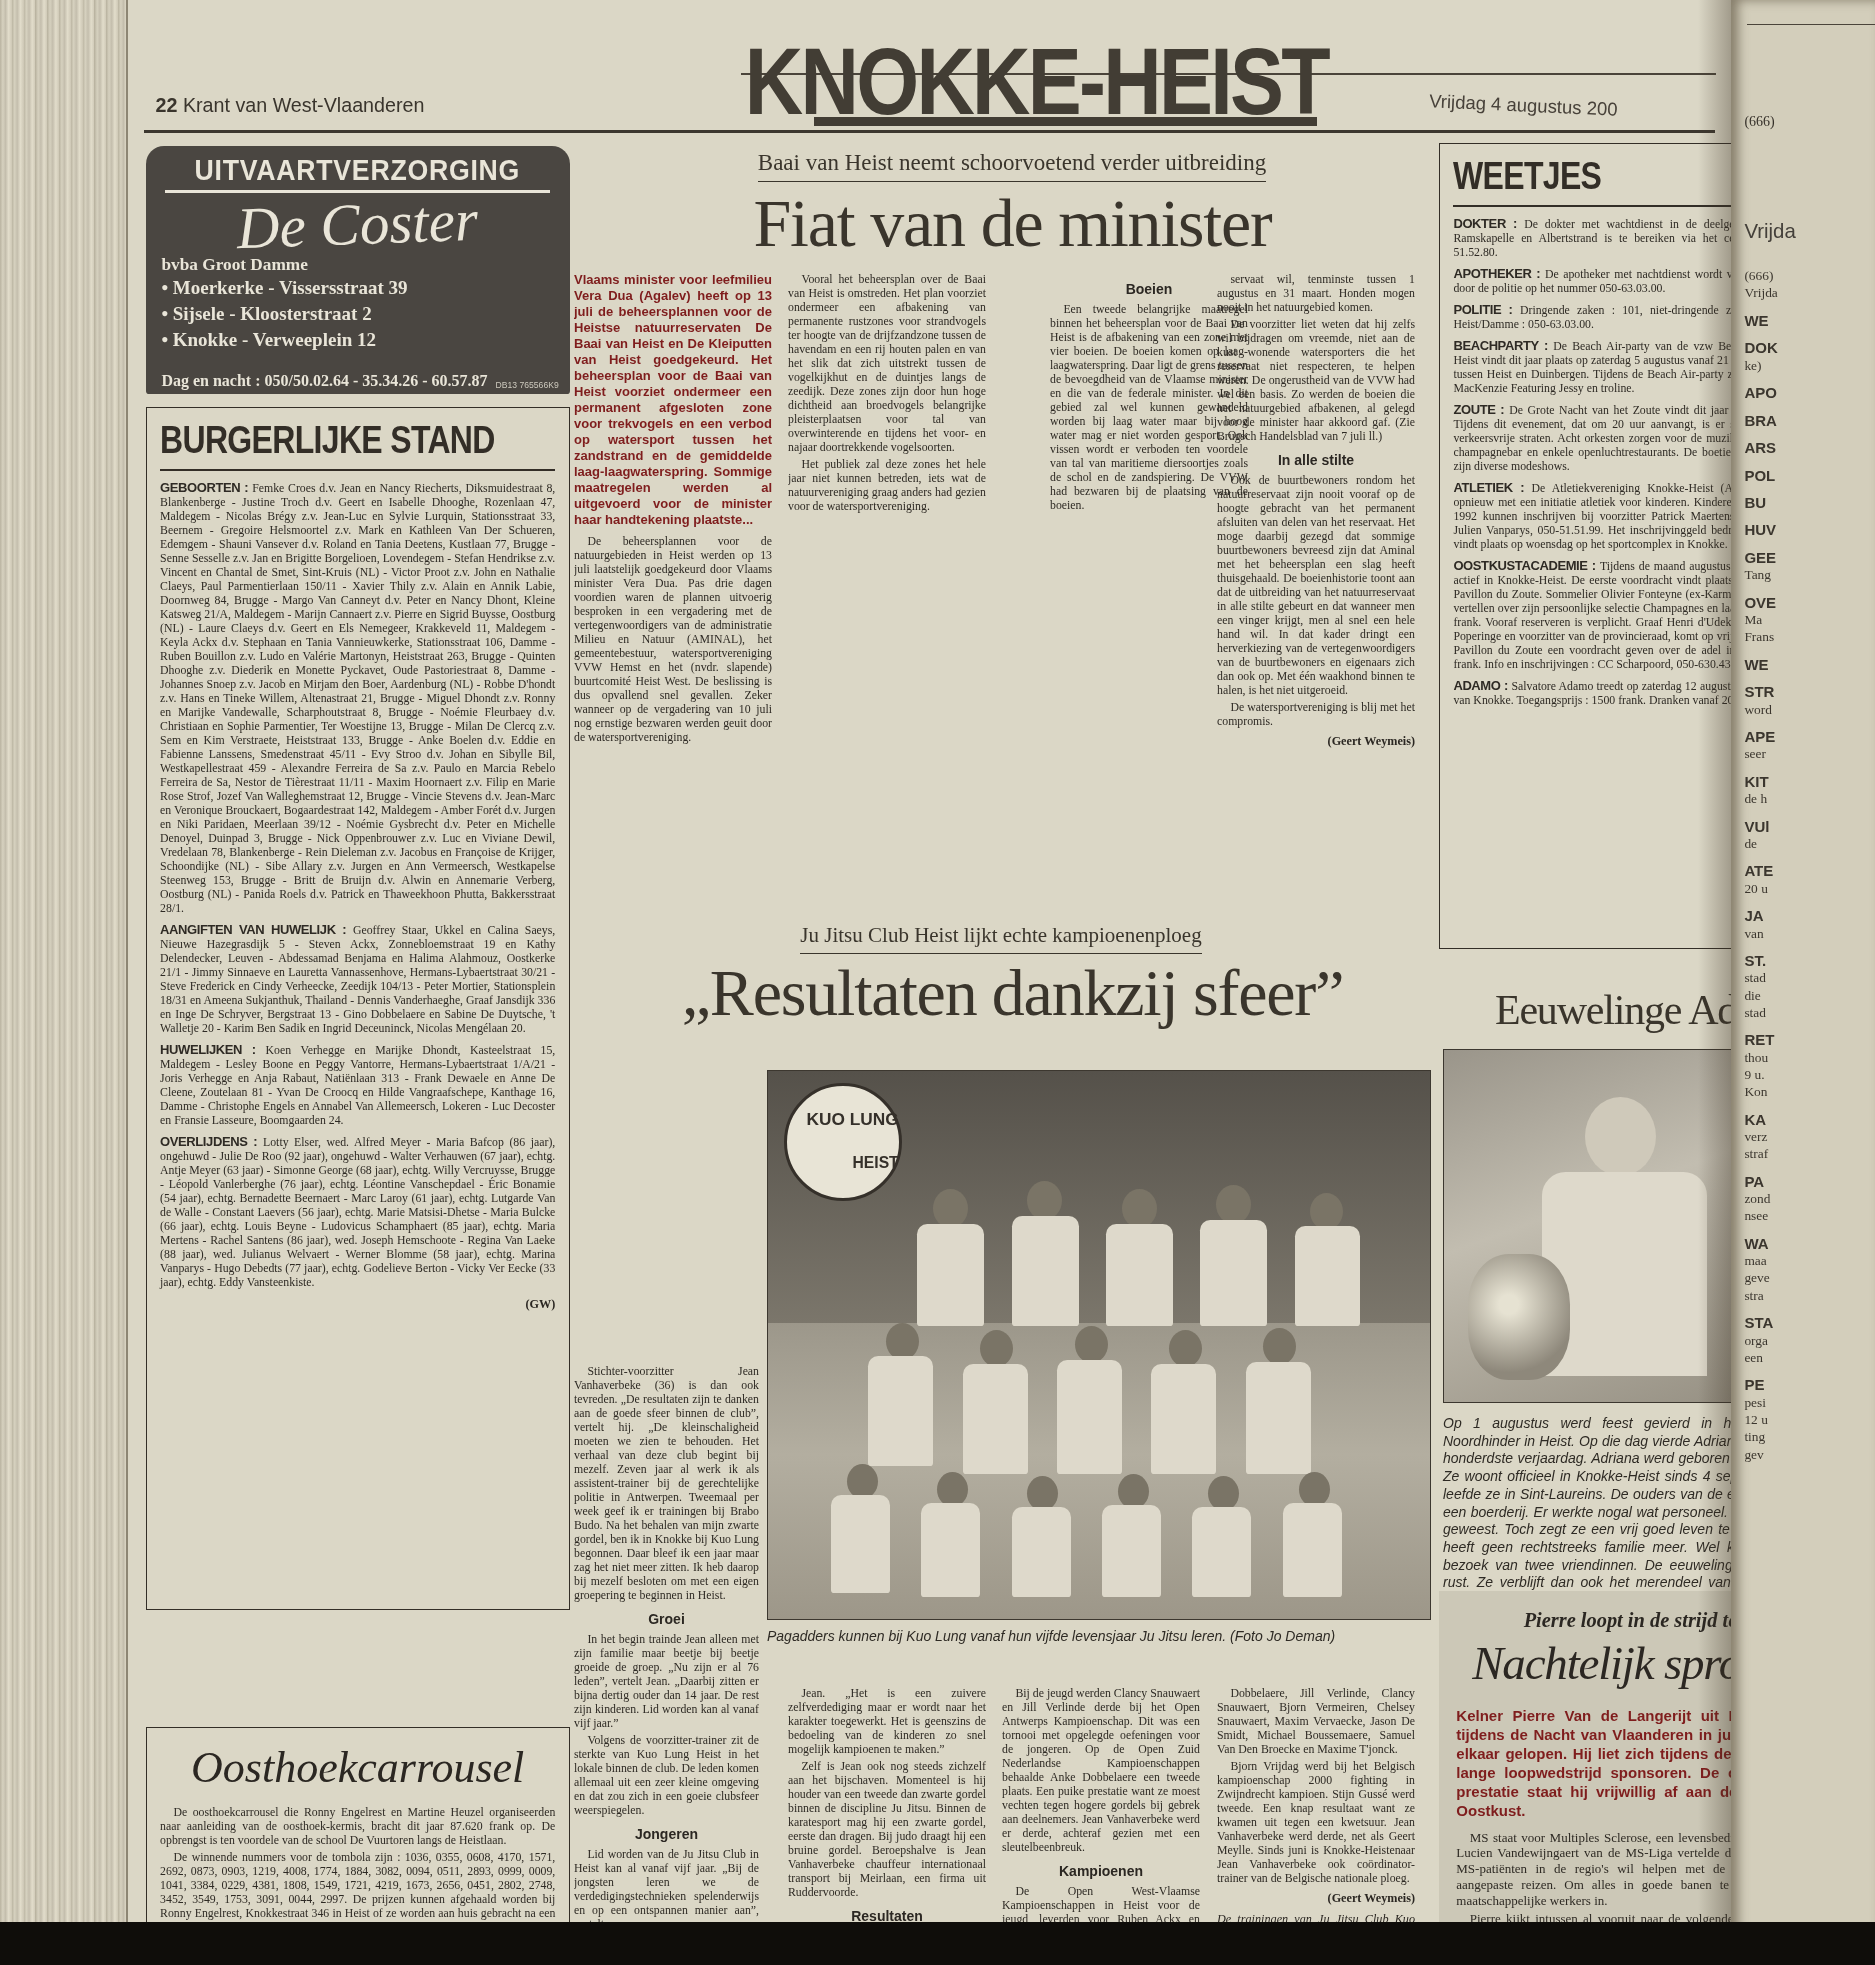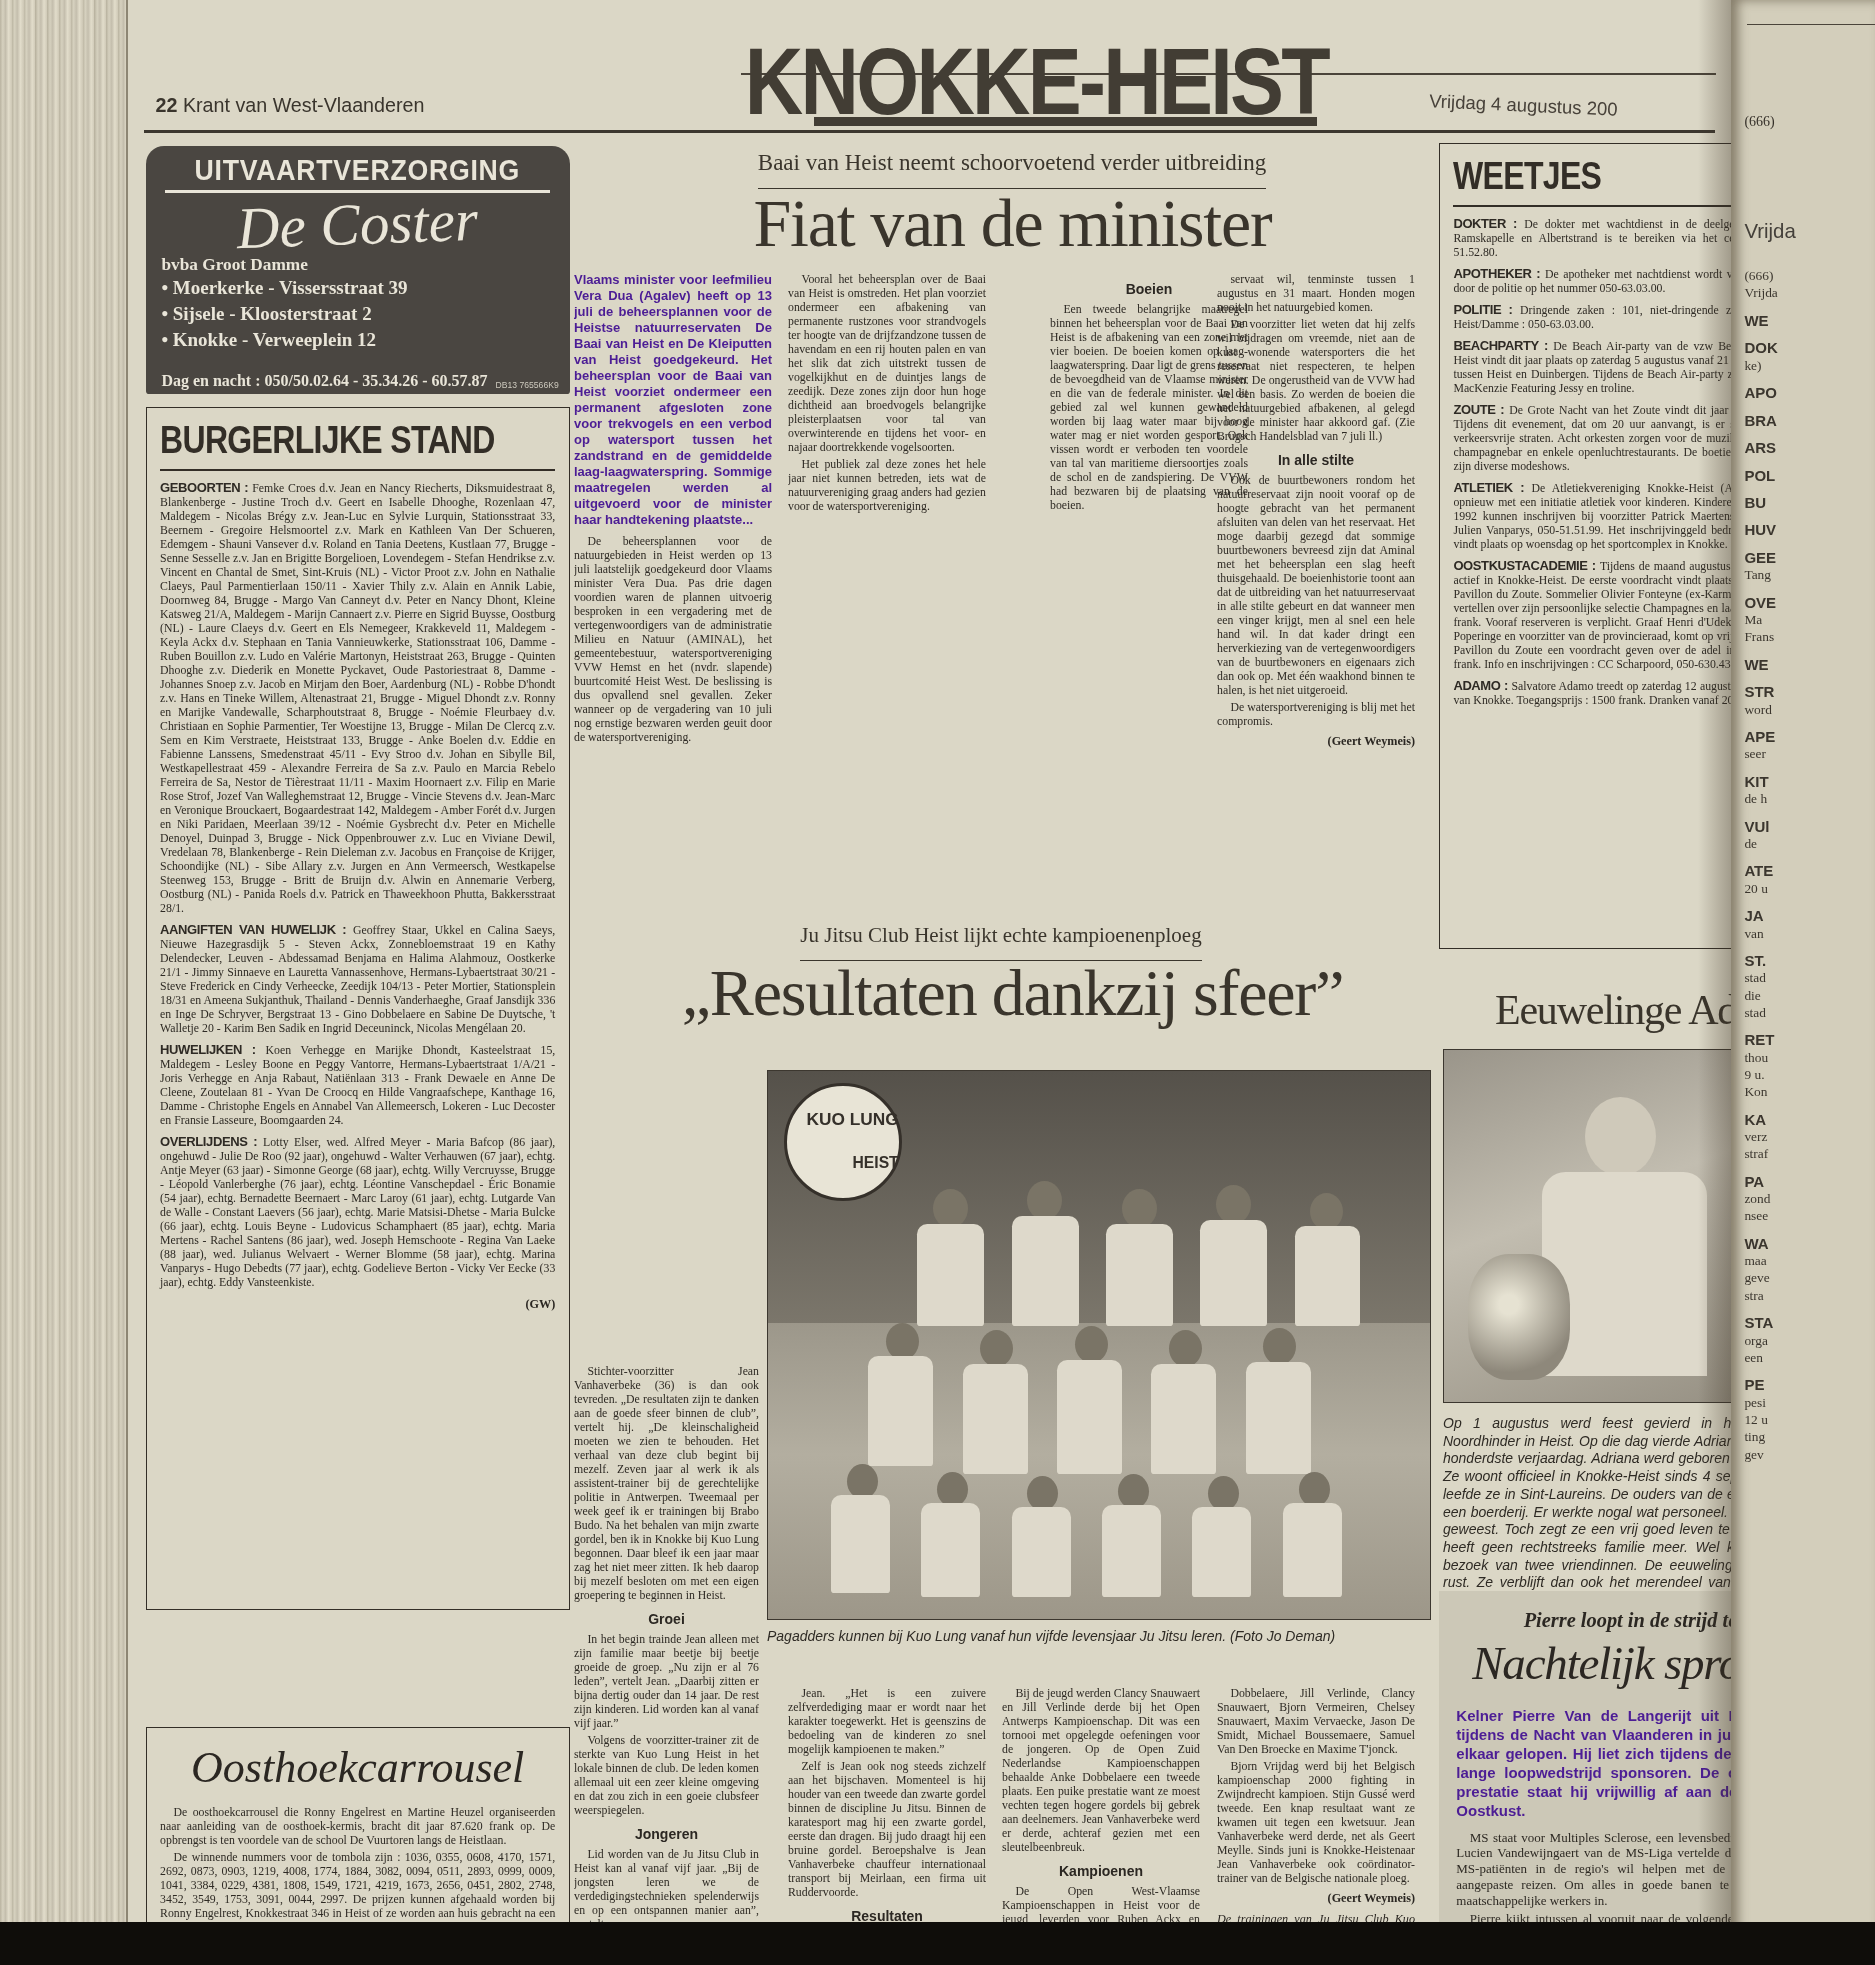--- a/index.html
+++ b/index.html
@@ -30,21 +30,21 @@
 
   
   .nbox{position:absolute;border:1.6px solid #332e27;padding:10.2px 13.4px;background:transparent;}
   .boxtitle{font-weight:bold;font-size:39px;letter-spacing:-0.8px;color:#332e27;
     transform:scaleX(.82);transform-origin:left;white-space:nowrap;}
   .titlerule{height:2px;background:#332e27;margin:7px 0 10.2px 0;}
   .body-p,.witem{font-size:11.8px;line-height:14px;text-align:justify;margin:0 0 3.1px 0;
     font-family:"Liberation Serif", serif;color:#2e2a24;}
   .body-p{text-indent:13.4px;}
   .lead{font-family:"Liberation Sans", sans-serif;font-weight:bold;font-size:13px;line-height:16px;
-    text-align:justify;margin:0 0 5.5px 0;color:#4c1d95;}
+    text-align:justify;margin:0 0 5.5px 0;color:#7f1d1d;}
   .subhead{font-family:"Liberation Sans", sans-serif;font-weight:bold;font-size:14px;text-align:center;margin:8.6px 0 5.5px 0;}
   .sig{font-family:"Liberation Serif", serif;font-weight:bold;font-size:12.2px;text-align:right;margin:5.5px 0 0 0;}
   .note{font-family:"Liberation Serif", serif;font-style:italic;font-size:12.2px;line-height:15px;text-align:justify;margin:6.3px 0 0 0;}
   .wlabel{font-family:"Liberation Sans", sans-serif;font-weight:bold;font-size:13px;letter-spacing:-0.4px;}
   .witem{margin-bottom:7.9px;}
 
   
   #decoster{position:absolute;left:17.7px;top:146px;width:424px;height:248px;background:#4a4641;
     border-radius:18px 18px 3.1px 3.1px;color:#e9e5d8;padding:7.9px 15.7px;overflow:hidden;}
   #decoster .adh{font-family:"Liberation Sans", sans-serif;font-weight:bold;font-size:29px;letter-spacing:0.8px;text-align:center;
@@ -52,21 +52,21 @@
   #decoster .adrule{height:1.6px;background:#e9e5d8;margin:3.1px 3.9px 2.4px 3.9px;border-bottom:3.9px solid transparent;}
   #decoster .script{font-family:"Liberation Serif", serif;font-style:italic;font-size:59px;text-align:center;line-height:59px;
     transform:rotate(-2deg);}
   #decoster .sub{font-family:"Liberation Serif", serif;font-weight:bold;font-size:17.3px;margin-top:0.8px;}
   #decoster .addr{font-family:"Liberation Serif", serif;font-weight:bold;font-size:19px;line-height:26px;}
   #decoster .phone{font-family:"Liberation Serif", serif;font-weight:bold;font-size:16px;margin-top:19px;}
   #decoster .code{position:absolute;right:11px;bottom:3.9px;font-size:8.6px;color:#cdc9bd;}
 
   
   .kicker{position:absolute;text-align:center;font-family:"Liberation Serif", serif;font-size:23px;color:#3a352c;}
-  .kicker span{border-bottom:1.6px solid #3a352c;padding-bottom:13px;}
+  .kicker span{border-bottom:1.6px solid #3a352c;padding-bottom:6px;}
   .headline{position:absolute;text-align:center;font-family:"Liberation Serif", serif;color:#3a352c;
     letter-spacing:-1.2px;white-space:nowrap;}
   .col{position:absolute;overflow:hidden;}
 
   
   .photo{position:absolute;background:linear-gradient(180deg,#6e6a61 0%,#8d887c 30%,#b3aea0 70%,#9d9789 100%);
     border:0.8px solid #3c372f;overflow:hidden;}
   .badge{position:absolute;left:15.7px;top:11.8px;width:118px;height:118px;border-radius:50%;
     background:#e8e4d6;border:3.9px solid #35302a;text-align:right;
     font-family:"Liberation Sans", sans-serif;font-weight:bold;color:#35302a;}

